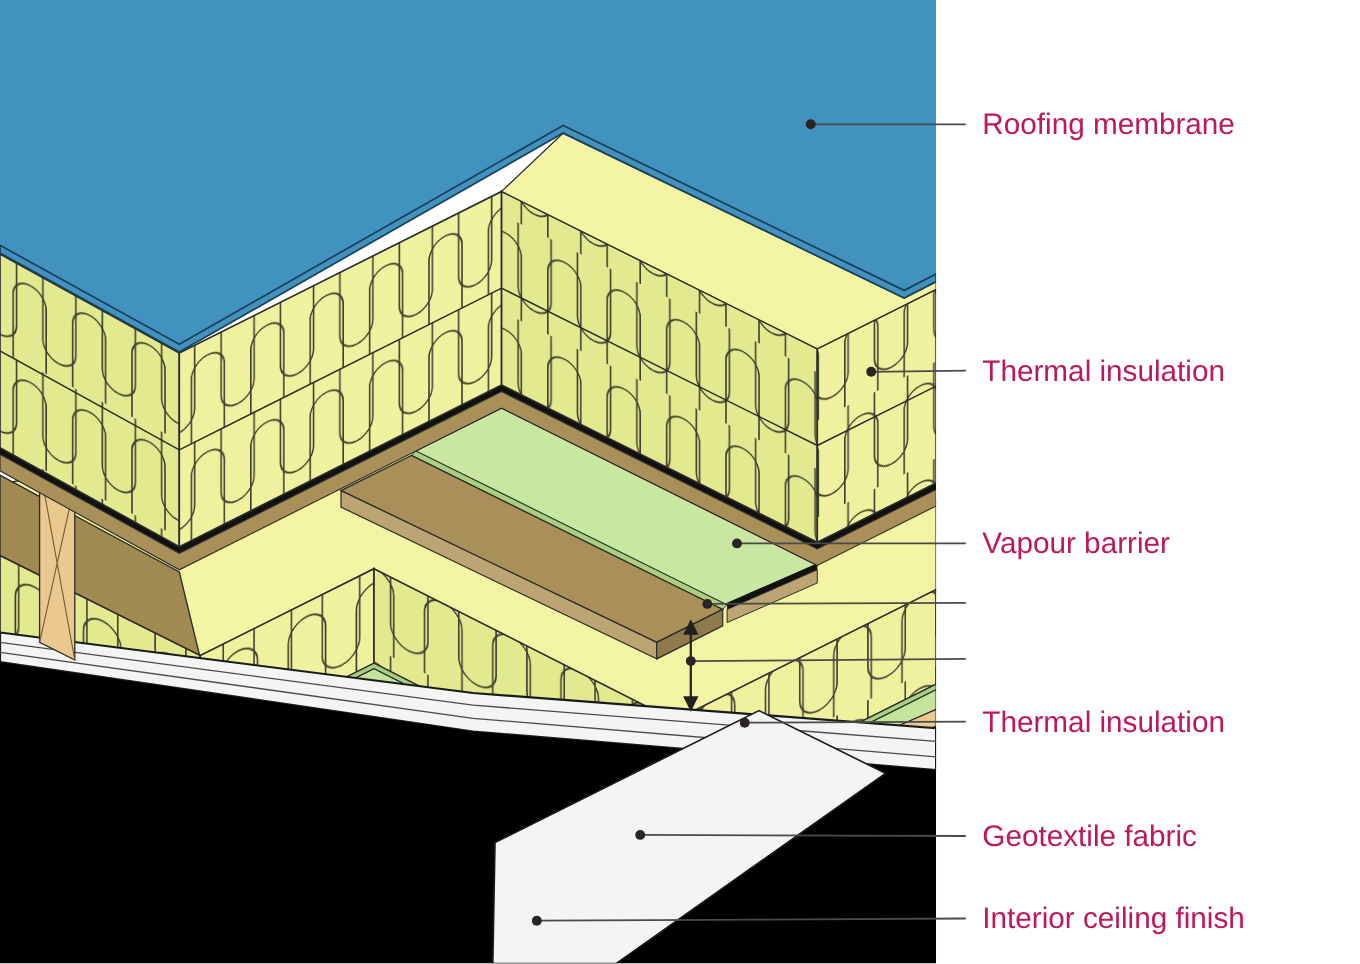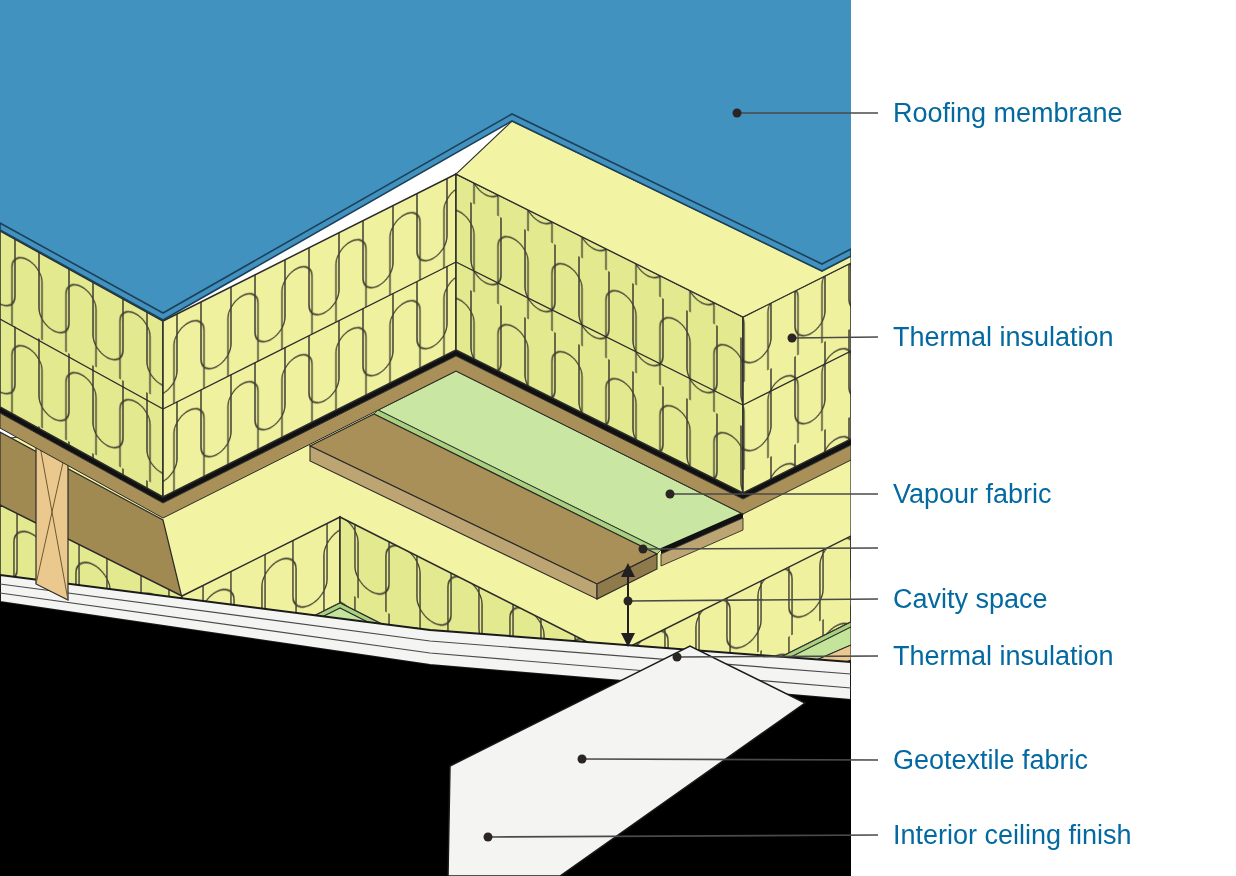--- a/index.html
+++ b/index.html
@@ -3,21 +3,21 @@
 <meta charset="utf-8">
 <style>
   html,body{margin:0;padding:0;background:#ffffff;}
   #stage{
     position:relative;width:1236px;height:876px;overflow:hidden;
     background:#ffffff;font-family:"Liberation Sans",sans-serif;
   }
   #diagram-svg{position:absolute;left:0;top:0;}
   .label{
     position:absolute;left:893px;height:32px;line-height:32px;
-    font-size:27px;color:#0369a1;white-space:nowrap;
+    font-size:27px;color:#be185d;white-space:nowrap;
     font-family:"Liberation Sans",sans-serif;
   }
 </style>
 </head>
 <body>
 
 <div id="stage">
 
 <svg id="diagram-svg" width="1236" height="876" viewBox="0 0 1236 876">
   <defs>
@@ -172,19 +172,18 @@
     <circle cx="643" cy="549" r="4.5"></circle>
     <circle cx="628" cy="601" r="4.5"></circle>
     <circle cx="677" cy="657" r="4.5"></circle>
     <circle cx="582" cy="759" r="4.5"></circle>
     <circle cx="488" cy="837" r="4.5"></circle>
   </g>
 </svg>
 
 <div class="label" style="top:97px">Roofing membrane</div>
 <div class="label" style="top:321px">Thermal insulation</div>
-<div class="label" style="top:478px">Vapour fabric</div>
-<div class="label" style="top:583px">Cavity space</div>
+<div class="label" style="top:478px">Vapour barrier</div>
 <div class="label" style="top:640px">Thermal insulation</div>
 <div class="label" style="top:744px">Geotextile fabric</div>
 <div class="label" style="top:819px">Interior ceiling finish</div>
 
 </div>
 
 </body></html>

